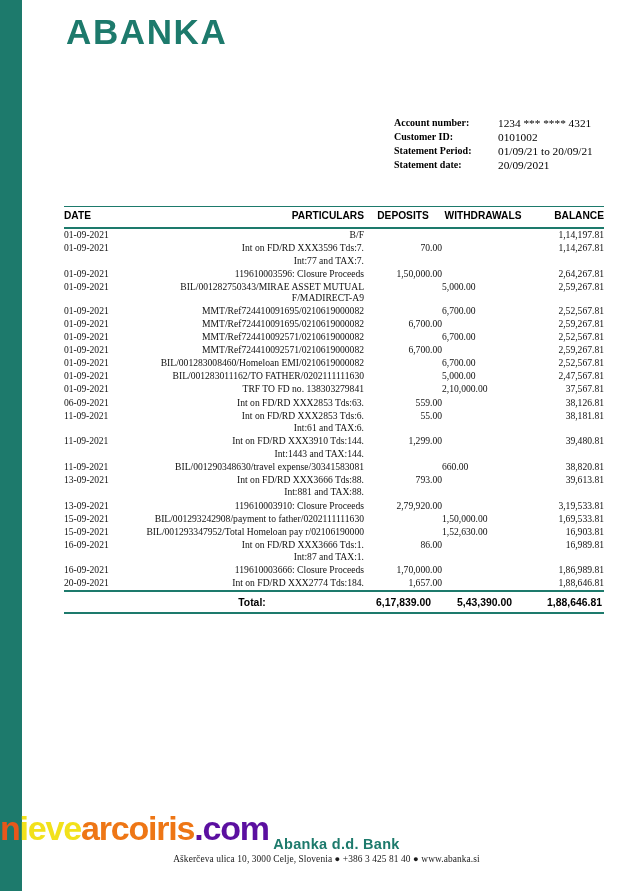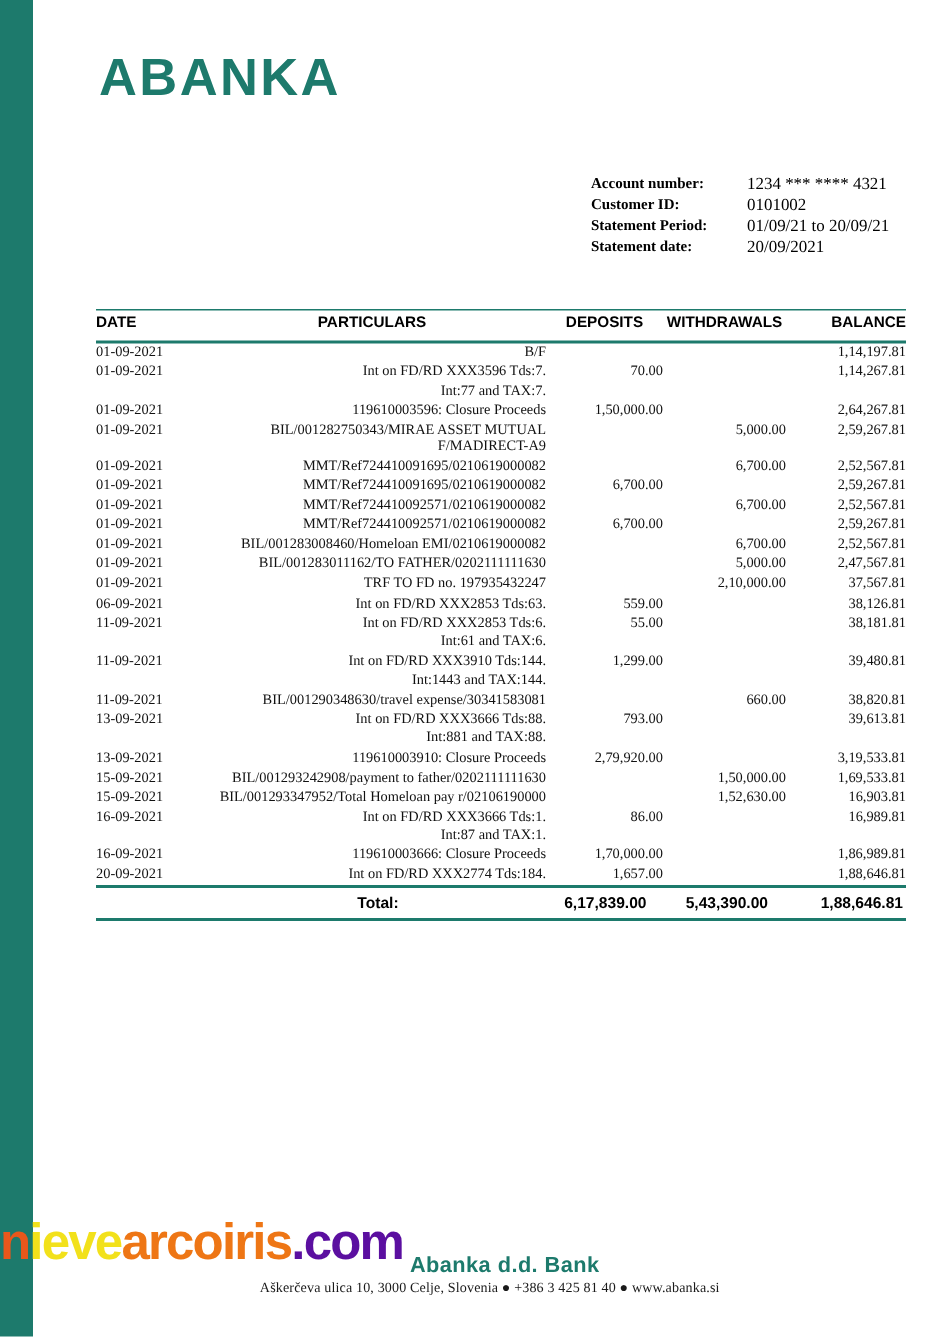--- a/index.html
+++ b/index.html
@@ -34,21 +34,21 @@
   .content {
     position: absolute;
     left: 22px; top: 0;
     width: 609px; height: 891px;
   }
 
   
   .logo {
     position: absolute;
     left: 44px;
-    top: 32px;
+    top: 12px;
     font-family: "Liberation Sans", sans-serif;
     font-weight: bold;
     font-size: 35px;
     letter-spacing: 1.6px;
     color: #1d7a6c;
   }
 
   
   .customer {
     position: absolute;
@@ -111,37 +111,37 @@
     font-family: "Liberation Sans", sans-serif;
     font-weight: bold;
     font-size: 10.2px;
     padding: 3px 0 6px 0;
     vertical-align: top;
     border-bottom: 2.2px solid #1d7a6c;
     border-top: 1px solid #1d7a6c;
     line-height: 11px;
   }
   th.c-date   { width: 68px;  text-align: left;  padding-left: 2px; margin-left: 48px;}
-  th.c-part   { width: 232px; text-align: center;  padding-left: 8px;}
+  th.c-part   { width: 232px; text-align: right;  padding-left: 8px;}
   th.c-dep    { width: 78px;  text-align: center;}
   th.c-wdr    { width: 82px;  text-align: center;}
   th.c-bal    { width: 80px;  text-align: right; padding-right: 2px;}
 
   table.stmt tbody td {
     font-family: "Liberation Serif", serif;
     font-size: 9.6px;
     line-height: 10.9px;
     padding: 1.1px 0;
     vertical-align: top;
     color: #111;
   }
   td.t-date { text-align: left; padding-left: 2px; white-space: nowrap;}
   td.t-part { text-align: right; padding-left: 8px; padding-right: 6px;}
   td.t-dep  { text-align: right; padding-right: 16px; white-space: nowrap;}
-  td.t-wdr  { text-align: right; padding-right: 18px; white-space: nowrap;}
+  td.t-wdr  { padding-right: 18px; white-space: nowrap;}
   td.t-bal  { text-align: right; padding-right: 2px; white-space: nowrap;}
 
   tr.sub td.t-part {
     padding-top: 0.5px;
   }
 
   
   tfoot td {
     font-family: "Liberation Sans", sans-serif;
     font-weight: bold;
@@ -306,21 +306,21 @@
             </tr>
             <tr>
               <td class="t-date">01-09-2021</td>
               <td class="t-part">BIL/001283011162/TO FATHER/0202111111630</td>
               <td class="t-dep"></td>
               <td class="t-wdr">5,000.00</td>
               <td class="t-bal">2,47,567.81</td>
             </tr>
             <tr>
               <td class="t-date">01-09-2021</td>
-              <td class="t-part">TRF TO FD no. 197935432247</td>
+              <td class="t-part">TRF TO FD no. 138303279841</td>
               <td class="t-dep"></td>
               <td class="t-wdr">2,10,000.00</td>
               <td class="t-bal">37,567.81</td>
             </tr>
             <tr>
               <td class="t-date">06-09-2021</td>
               <td class="t-part">Int on FD/RD XXX2853 Tds:63.</td>
               <td class="t-dep">559.00</td>
               <td class="t-wdr"></td>
               <td class="t-bal">38,126.81</td>

